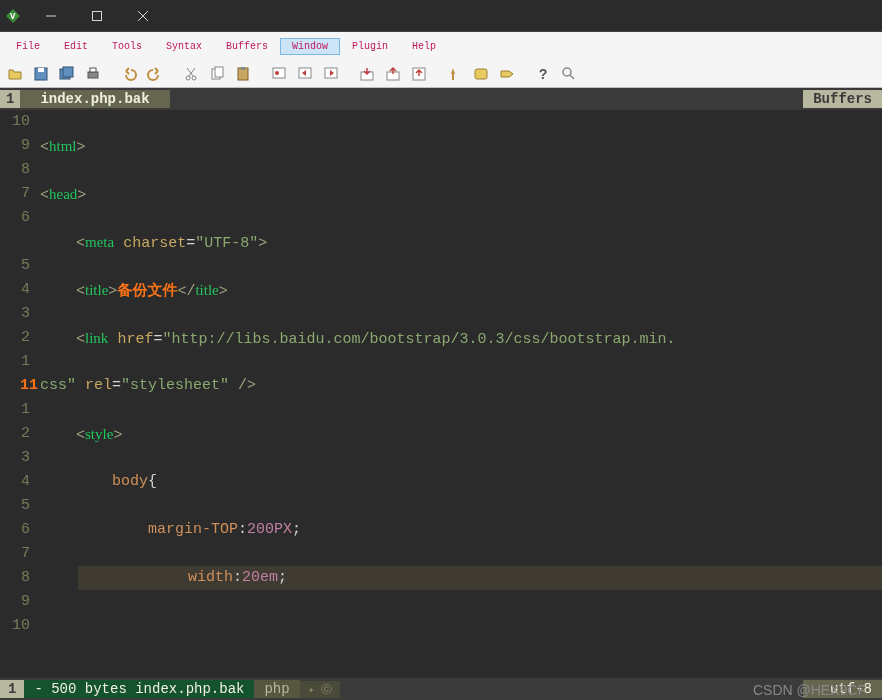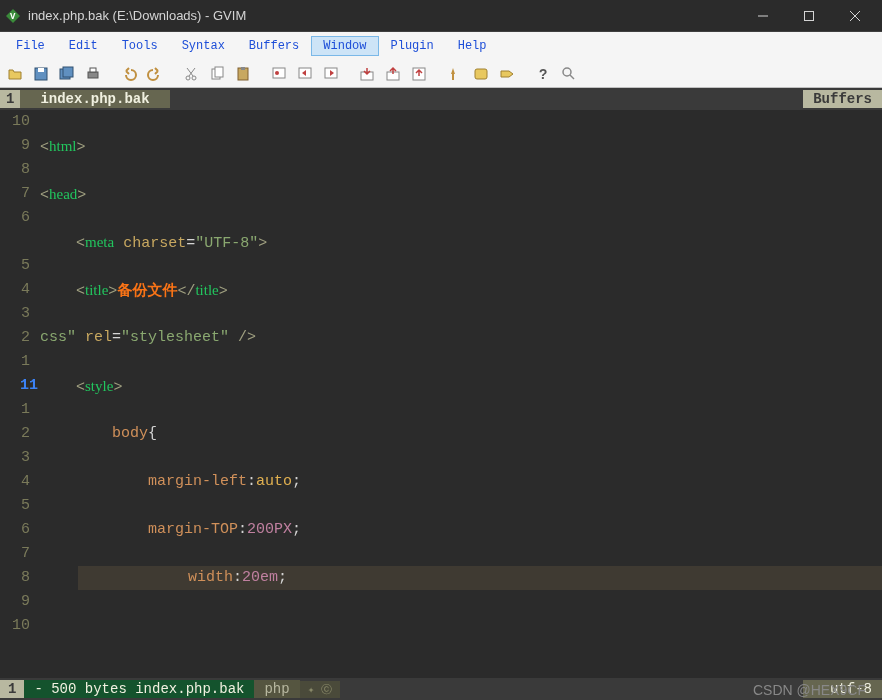--- a/index.html
+++ b/index.html
@@ -4,34 +4,34 @@
 <style>
 *{margin:0;padding:0;box-sizing:border-box;font-family:"Consolas","Courier New",monospace;}
 body{width:882px;height:700px;background:#1a1a1a;overflow:hidden;}
 .window{width:100%;height:100%;background:#2b2b2b;display:flex;flex-direction:column;}
 .titlebar{height:32px;background:#2b2b2b;display:flex;align-items:center;padding:0 4px;color:#d4d4d4;font-size:14px;border-bottom:1px solid #404040;}
 .titlebar-icon{width:18px;height:18px;margin-right:6px;display:flex;align-items:center;justify-content:center;}
 .titlebar-title{flex:1;font-family:"Segoe UI",sans-serif;font-size:13px;}
 .win-controls{display:flex;gap:0;}
 .win-btn{width:46px;height:32px;display:flex;align-items:center;justify-content:center;color:#d4d4d4;font-size:10px;cursor:pointer;}
 .menubar{height:28px;background:#f5f5f5;display:flex;align-items:center;padding:0 4px;font-family:"Segoe UI",sans-serif;}
-.menu-item{padding:3px 12px;font-size:12px;color:#1d4ed8;cursor:pointer;}
+.menu-item{padding:3px 12px;font-size:10px;color:#be185d;cursor:pointer;}
 .menu-item.active{background:#cde4f7;border:1px solid #7ab8e8;padding:2px 11px;}
 .toolbar{height:28px;background:#f5f5f5;display:flex;align-items:center;padding:2px 4px;gap:4px;border-bottom:1px solid #c0c0c0;}
 .tool-btn{width:22px;height:22px;display:flex;align-items:center;justify-content:center;cursor:pointer;font-size:14px;}
 .tool-sep{width:6px;}
 .tabbar{height:22px;background:#3a3a3a;display:flex;align-items:center;}
 .tab-num{background:#b8b8a0;color:#3a3a3a;padding:1px 6px;font-size:14px;font-weight:bold;}
 .tab-name{background:#666650;color:#f0f0e0;padding:1px 20px;font-size:14px;font-weight:bold;}
 .tab-spacer{flex:1;background:#3a3a3a;}
 .buffers-tab{background:#b8b8a0;color:#3a3a3a;padding:1px 10px;font-size:14px;font-weight:bold;}
 .editor{flex:1;display:flex;background:#2b2b2b;overflow:hidden;}
 .gutter{width:38px;background:#2b2b2b;color:#7a7a5a;text-align:right;padding-right:8px;font-size:15px;line-height:24px;}
 .gutter .ln{height:24px;}
-.gutter .ln.current{color:#3b82f6;font-weight:bold;margin-left:20px;}
+.gutter .ln.current{color:#f97316;font-weight:bold;margin-left:20px;}
 .code{flex:1;font-size:15px;line-height:24px;color:#d4d4d4;white-space:pre;overflow:hidden;}
 .code-line{height:24px;padding-left:2px;}
 .code-line.current{background:#3f3a32;margin-left:40px;}
 .bracket{color:#a0a080;}
 .tag{color:#22c55e;font-family:Liberation Serif, serif;}
 .attr{color:#c8a860;}
 .string{color:#8aa870;}
 .keyword{color:#d0905a;}
 .prop{color:#d0905a;}
 .val-auto{color:#e0b050;}
@@ -53,21 +53,20 @@
 <body>
 
 <div class="window">
   <div class="titlebar">
     <span class="titlebar-icon">
       <svg width="16" height="16" viewBox="0 0 16 16">
           <polygon points="8,1 15,8 8,15 1,8" fill="#3a8a3a"></polygon>
           <text x="5" y="11" font-size="9" fill="#fff" font-weight="bold">V</text>
         </svg>
     </span>
-    <span class="titlebar-title">index.php.bak (E:\Downloads) - GVIM</span>
     <div class="win-controls">
       <div class="win-btn">
           <svg width="10" height="10">
             <line x1="0" y1="5" x2="10" y2="5" stroke="#d4d4d4" stroke-width="1"></line>
           </svg>
         </div>
       <div class="win-btn">
           <svg width="10" height="10">
             <rect x="0.5" y="0.5" width="9" height="9" fill="none" stroke="#d4d4d4" stroke-width="1"></rect>
           </svg>
@@ -248,24 +247,24 @@
       <div class="ln">7</div>
       <div class="ln">8</div>
       <div class="ln">9</div>
       <div class="ln">10</div>
     </div>
     <div class="code">
 <div class="code-line"><span class="bracket">&lt;</span><span class="tag">html</span><span class="bracket">&gt;</span></div>
 <div class="code-line"><span class="bracket">&lt;</span><span class="tag">head</span><span class="bracket">&gt;</span></div>
 <div class="code-line">    <span class="bracket">&lt;</span><span class="tag">meta</span> <span class="attr">charset</span><span class="punct">=</span><span class="string">"UTF-8"</span><span class="bracket">&gt;</span></div>
 <div class="code-line">    <span class="bracket">&lt;</span><span class="tag">title</span><span class="bracket">&gt;</span><span class="text-cn">备份文件</span><span class="bracket">&lt;/</span><span class="tag">title</span><span class="bracket">&gt;</span></div>
+<div class="code-line">    <span class="bracket">&lt;</span><span class="tag">link</span> <span class="attr">href</span><span class="punct">=</span><span class="string">"http://libs.baidu.com/bootstrap/3.0.3/css/bootstrap.min.</span></div>
 <div class="code-line"><span class="string">css"</span> <span class="attr">rel</span><span class="punct">=</span><span class="string">"stylesheet"</span> <span class="bracket">/&gt;</span></div>
 <div class="code-line">    <span class="bracket">&lt;</span><span class="tag">style</span><span class="bracket">&gt;</span></div>
 <div class="code-line">        <span class="keyword">body</span><span class="punct">{</span></div>
-<div class="code-line">            <span class="prop">margin-left</span><span class="punct">:</span><span class="val-auto">auto</span><span class="punct">;</span></div>
 <div class="code-line">            <span class="prop">margin-TOP</span><span class="punct">:</span><span class="val-num">200PX</span><span class="punct">;</span></div>
 <div class="code-line current">            <span class="prop">width</span><span class="punct">:</span><span class="val-num">20em</span><span class="punct">;</span></div>
 
 
 
 
 
 
 
 

